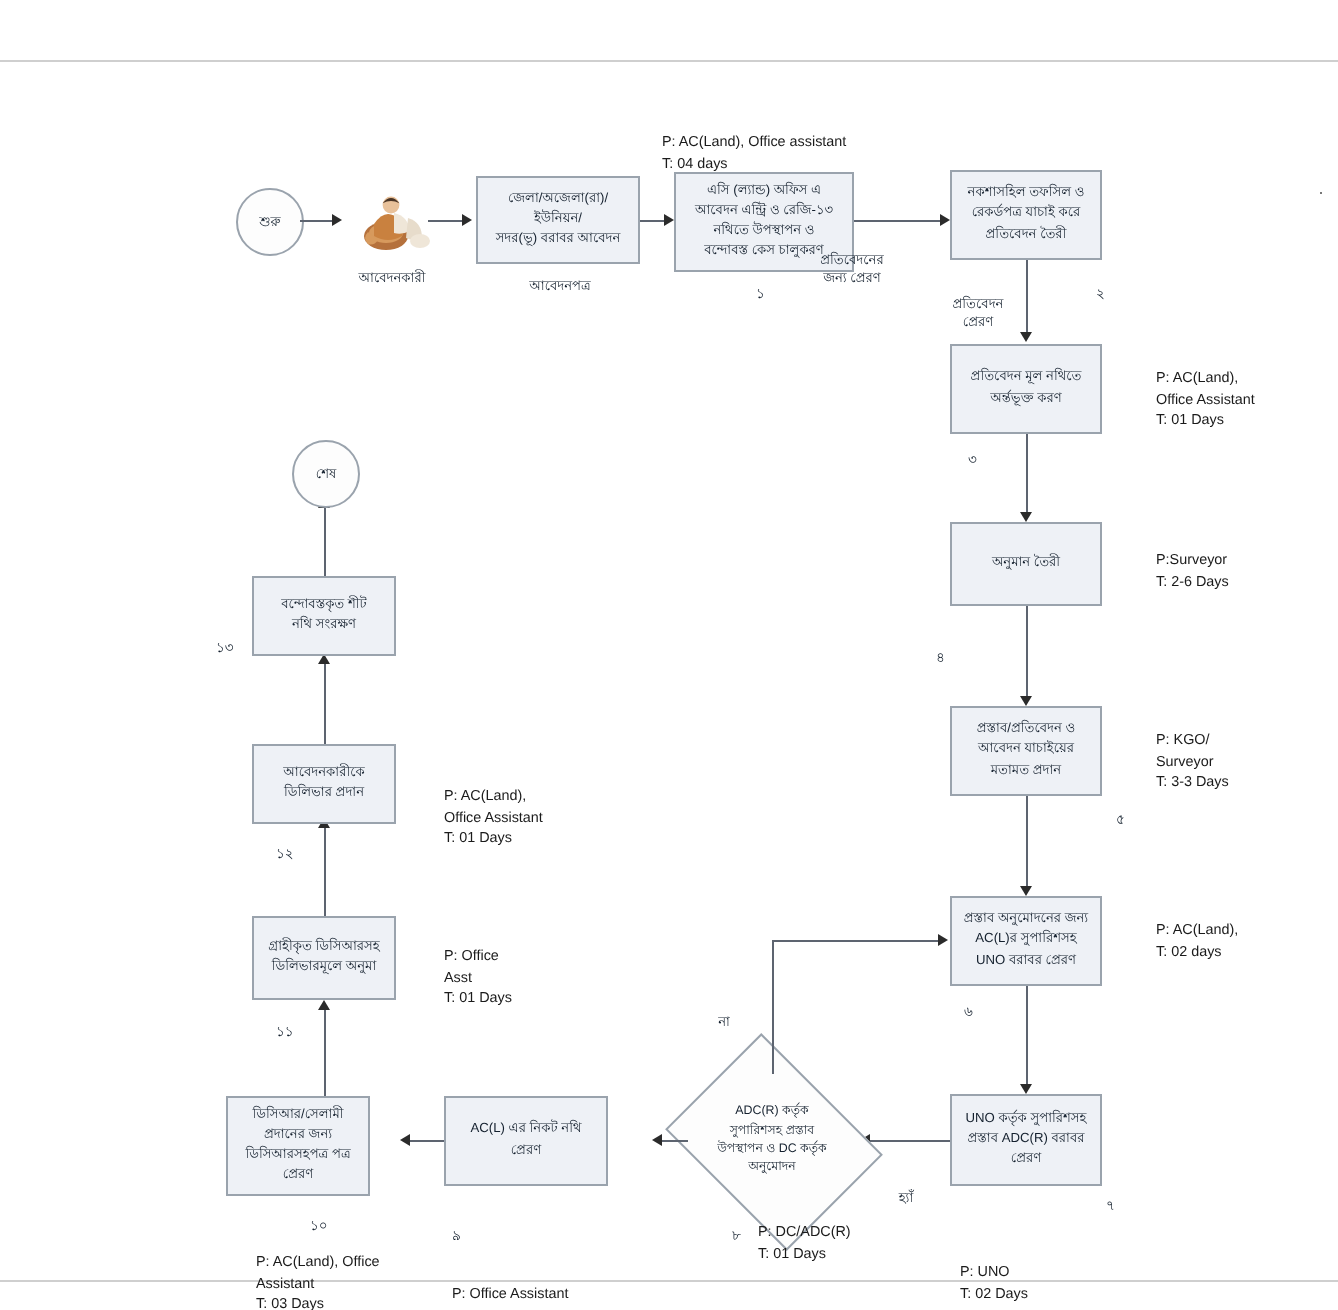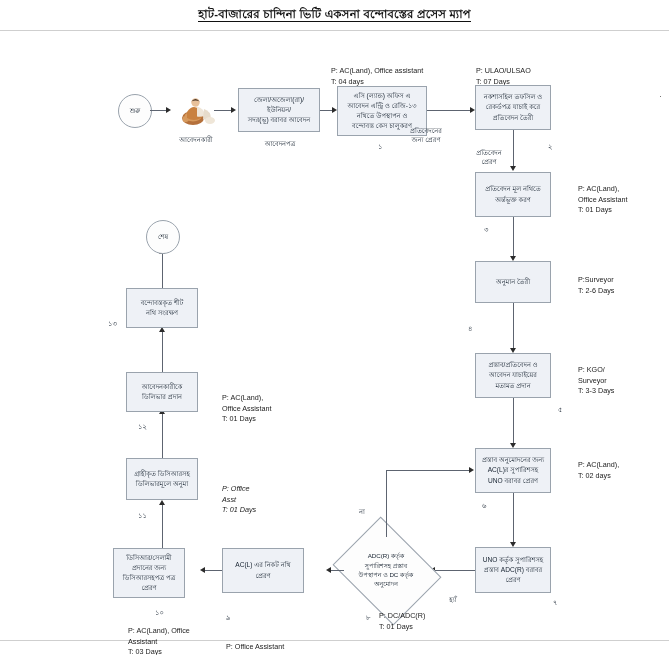--- a/index.html
+++ b/index.html
@@ -74,21 +74,20 @@
 
   
   .person{position:absolute;width:34px;height:26px;}
   .dot{position:absolute;right:8px;top:96px;width:1px;height:1px;background:#777;}
 </style>
 </head>
 <body>
 
 <div id="canvas">
 
-  <div class="title"><span>হাট-বাজারের চান্দিনা ভিটি একসনা বন্দোবস্তের প্রসেস ম্যাপ</span></div>
   <div class="hrule"></div>
   <div class="hrule2"></div>
   <div class="dot"></div>
 
   <div class="circ" style="left:118px;top:94px;width:32px;height:32px;">
     <span>শুরু</span>
   </div>
 
   <div class="ln lnh" style="left:150px;top:110px;width:17px;"></div>
   <div class="arrow ar-r" style="left:166px;top:107px;"></div>
@@ -139,24 +138,20 @@
     <span>১</span>
   </div>
 
   <div class="ln lnh" style="left:427px;top:110px;width:45px;"></div>
   <div class="arrow ar-r" style="left:470px;top:107px;"></div>
   <div class="edgelbl" style="left:397px;top:118px;width:58px;white-space:pre-line;">
     <span>প্রতিবেদনের
 জন্য প্রেরণ</span>
   </div>
 
-  <div class="anno" style="left:476px;top:56px;width:130px;">
-    <span>P: ULAO/ULSAO
-T: 07 Days</span>
-  </div>
 
   <div class="node" style="left:475px;top:85px;width:76px;height:45px;white-space:pre-line;">
     <span>নকশাসহিল তফসিল ও
 রেকর্ডপত্র যাচাই করে
 প্রতিবেদন তৈরী</span>
   </div>
   <div class="stepnum" style="left:548px;top:141px;">
     <span>২</span>
   </div>
 
@@ -230,20 +225,24 @@
   <div class="ln lnv" style="left:513px;top:493px;height:52px;"></div>
   <div class="arrow ar-d" style="left:510px;top:542px;"></div>
 
   <div class="node" style="left:475px;top:547px;width:76px;height:46px;white-space:pre-line;">
     <span>UNO কর্তৃক সুপারিশসহ
 প্রস্তাব ADC(R) বরাবর
 প্রেরণ</span>
   </div>
   <div class="stepnum" style="left:553px;top:597px;">
     <span>৭</span>
+  </div>
+  <div class="anno" style="left:480px;top:621px;width:82px;">
+    <span>P: UNO
+T: 02 Days</span>
   </div>
 
   <div class="ln lnh" style="left:434px;top:570px;width:41px;"></div>
   <div class="arrow ar-l" style="left:430px;top:567px;"></div>
   <div class="edgelbl" style="left:444px;top:596px;width:18px;">
     <span>হ্যাঁ</span>
   </div>
 
   <div class="diamond" style="left:344px;top:537px;width:84px;height:66px;">
     <div class="shape"></div>
@@ -303,21 +302,21 @@
   <div class="ln lnv" style="left:162px;top:503px;height:45px;"></div>
   <div class="arrow ar-u" style="left:159px;top:500px;"></div>
 
   <div class="node" style="left:126px;top:458px;width:72px;height:42px;white-space:pre-line;">
     <span>গ্রাহীকৃত ডিসিআরসহ
 ডিলিভারমূলে অনুমা</span>
   </div>
   <div class="stepnum" style="left:138px;top:510px;">
     <span>১১</span>
   </div>
-  <div class="anno" style="left:222px;top:474px;width:100px;font-style:italic;">
+  <div class="anno" style="left:222px;top:463px;width:100px;">
     <span>P: Office
 Asst
 T: 01 Days</span>
   </div>
 
   <div class="ln lnv" style="left:162px;top:412px;height:46px;"></div>
   <div class="arrow ar-u" style="left:159px;top:409px;"></div>
 
   <div class="node" style="left:126px;top:372px;width:72px;height:40px;white-space:pre-line;">
     <span>আবেদনকারীকে

